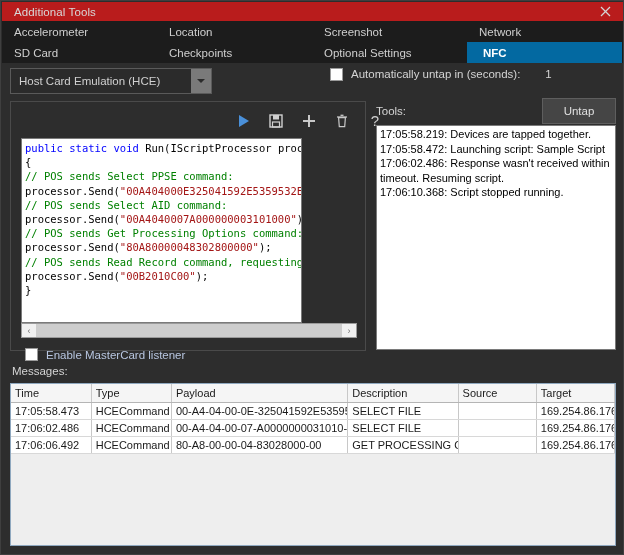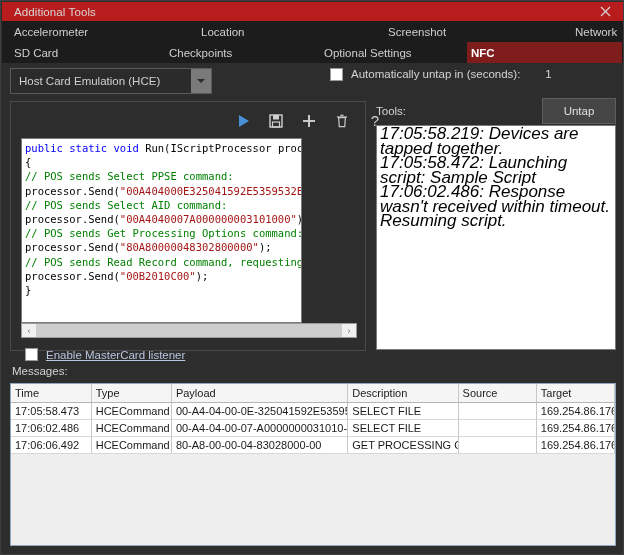--- a/index.html
+++ b/index.html
@@ -53,39 +53,39 @@
     left: 1px; top: 20px;
     width: 622px; height: 42px;
     background: #1c1c1c;
   }
   .tabrow {
     position: absolute;
     left: 0;
     width: 622px; height: 21px;
     display: flex;
   }
-  .tabrow.row1 { top: 0; gap: 32px; }
+  .tabrow.row1 { top: 0; }
   .tabrow.row2 { top: 21px; }
   .tab {
     flex: 0 0 155px;
     height: 21px;
     display: flex;
     align-items: center;
     padding-left: 12px;
     box-sizing: border-box;
     color: #cfcfcf;
     font-size: 11.5px;
     cursor: pointer;
     white-space: nowrap;
   }
   .tab.active {
-    background: #7f1d1d;
+    background: #0369a1;
     color: #ffffff;
     font-weight: bold;
-    padding-left: 4px;
+    padding-left: 16px;
   }
 
   
   .content {
     position: absolute;
     left: 1px; top: 62px;
     width: 622px; height: 491px;
     background: #2d2d2d;
   }
 
@@ -266,21 +266,20 @@
   .listener-row {
     position: absolute;
     left: 14px; top: 246px;
     display: flex;
     align-items: center;
   }
   .listener-label {
     color: #b8c6e0;
     font-size: 11.5px;
     margin-left: 8px;
-    text-decoration: underline;
     cursor: pointer;
     white-space: nowrap;
   }
 
   
   .logs-label {
     position: absolute;
     left: 374px; top: 42px;
     color: #d4d4d4;
     font-size: 11.5px;
@@ -294,26 +293,25 @@
     position: absolute;
     left: 374px; top: 62px;
     width: 240px; height: 225px;
     background: #ffffff;
     border: 1px solid #7a7a7a;
     box-sizing: border-box;
     overflow: hidden;
     padding: 1px 3px;
   }
   .log-line {
-    font-size: 17px;
+    font-size: 11px;
     color: #000000;
     line-height: 14.5px;
     white-space: normal;
     word-break: break-word;
-    font-style: italic;
   }
 
   
   .messages-label {
     position: absolute;
     left: 10px; top: 302px;
     color: #d4d4d4;
     font-size: 11.5px;
   }
   #messages-clear-button {
@@ -495,20 +493,21 @@
     </div>
 
     <span class="logs-label">Tools:</span>
     <div class="btn disabled" id="logs-clear-button">
       <span>Clear</span>
     </div>
     <div class="logs-box" id="logs-box">
         <div class="log-line">17:05:58.219: Devices are tapped together.</div>
         <div class="log-line">17:05:58.472: Launching script: Sample Script</div>
         <div class="log-line">17:06:02.486: Response wasn't received within timeout. Resuming script.</div>
+        <div class="log-line">17:06:10.368: Script stopped running.</div>
       </div>
 
     <span class="messages-label">Messages:</span>
     <div class="btn disabled" id="messages-clear-button">
       <span>Clear</span>
     </div>
 
     <div class="table-wrap">
       <table class="msgs">
         <colgroup>

